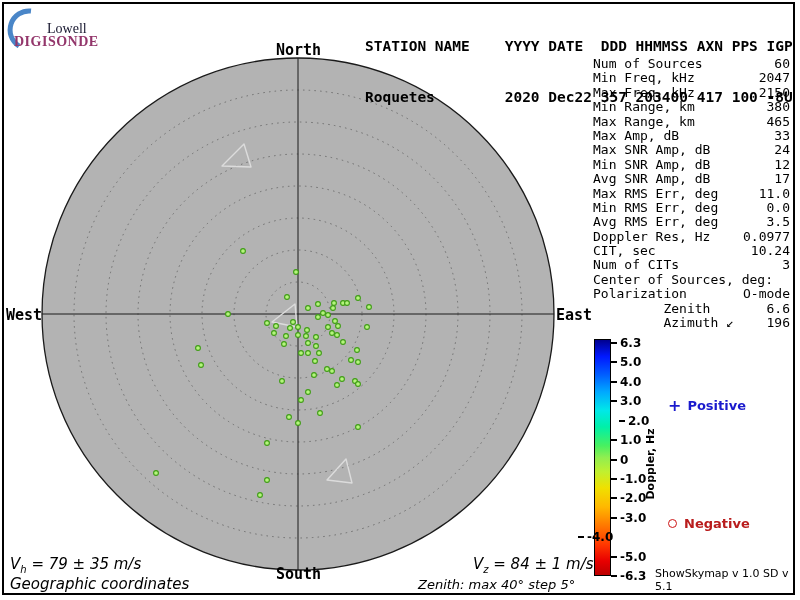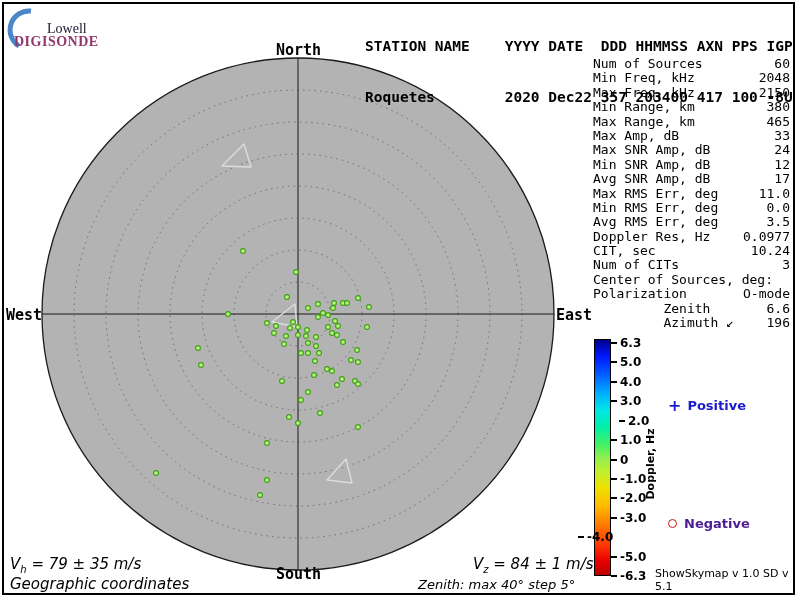--- a/index.html
+++ b/index.html
@@ -30,21 +30,21 @@
   
   .cbar{position:absolute;left:594px;top:339px;width:17px;height:237px;border:1px solid #000;box-sizing:border-box;}
   .cb-tick{position:absolute;height:16px;line-height:16px;display:flex;align-items:center;}
   .cb-tick .tl{display:inline-block;width:6px;height:2px;background:#000;margin-right:3px;}
   .cb-tick .tv{font-family:"DejaVu Sans",sans-serif;font-weight:bold;font-size:12px;}
   .cb-label{position:absolute;left:611px;top:457px;width:80px;height:14px;text-align:center;
             transform:rotate(-90deg);font-family:"DejaVu Sans",sans-serif;font-weight:bold;font-size:11px;}
   
   .leg{position:absolute;font-family:"DejaVu Sans",sans-serif;font-weight:bold;font-size:13px;display:flex;align-items:center;}
   .leg-pos{left:668px;top:396px;color:#1a1acd;}
-  .leg-neg{left:668px;top:516px;color:#4c1d95;}
+  .leg-neg{left:668px;top:516px;color:#b91c1c;}
   .leg .sym-plus{font-size:16px;margin-right:6px;}
   .leg .sym-o{display:inline-block;width:7px;height:7px;border:1.6px solid #cd1414;border-radius:50%;margin-right:7px;}
   
   .foot{position:absolute;font-family:"DejaVu Sans",sans-serif;font-style:italic;font-size:15px;}
   .f-vh{left:10px;bottom:25px;}
   .f-geo{left:10px;bottom:7px;}
   .f-vz{left:473px;bottom:25px;}
   .f-zen{left:418px;bottom:8px;font-size:13px;}
   .f-ver{left:655px;bottom:7px;font-style:normal;font-size:11px;font-family:"DejaVu Sans",sans-serif;}
   sub{font-size:10px;}
@@ -148,21 +148,21 @@
     <div>Roquetes        2020 Dec22 357 203400 417 100 -8U</div>
   </div>
 
   <div class="dir dir-n">North</div>
   <div class="dir dir-s">South</div>
   <div class="dir dir-w">West</div>
   <div class="dir dir-e">East</div>
 
   <div class="params" id="params">
       <div class="param-row"><span class="param-label">Num of Sources</span><span>60</span></div>
-      <div class="param-row"><span class="param-label">Min Freq, kHz</span><span>2048</span></div>
+      <div class="param-row"><span class="param-label">Min Freq, kHz</span><span>2047</span></div>
       <div class="param-row"><span class="param-label">Max Freq, kHz</span><span>2150</span></div>
       <div class="param-row"><span class="param-label">Min Range, km</span><span>380</span></div>
       <div class="param-row"><span class="param-label">Max Range, km</span><span>465</span></div>
       <div class="param-row"><span class="param-label">Max Amp, dB</span><span>33</span></div>
       <div class="param-row"><span class="param-label">Max SNR Amp, dB</span><span>24</span></div>
       <div class="param-row"><span class="param-label">Min SNR Amp, dB</span><span>12</span></div>
       <div class="param-row"><span class="param-label">Avg SNR Amp, dB</span><span>17</span></div>
       <div class="param-row"><span class="param-label">Max RMS Err, deg</span><span>11.0</span></div>
       <div class="param-row"><span class="param-label">Min RMS Err, deg</span><span>0.0</span></div>
       <div class="param-row"><span class="param-label">Avg RMS Err, deg</span><span>3.5</span></div>

